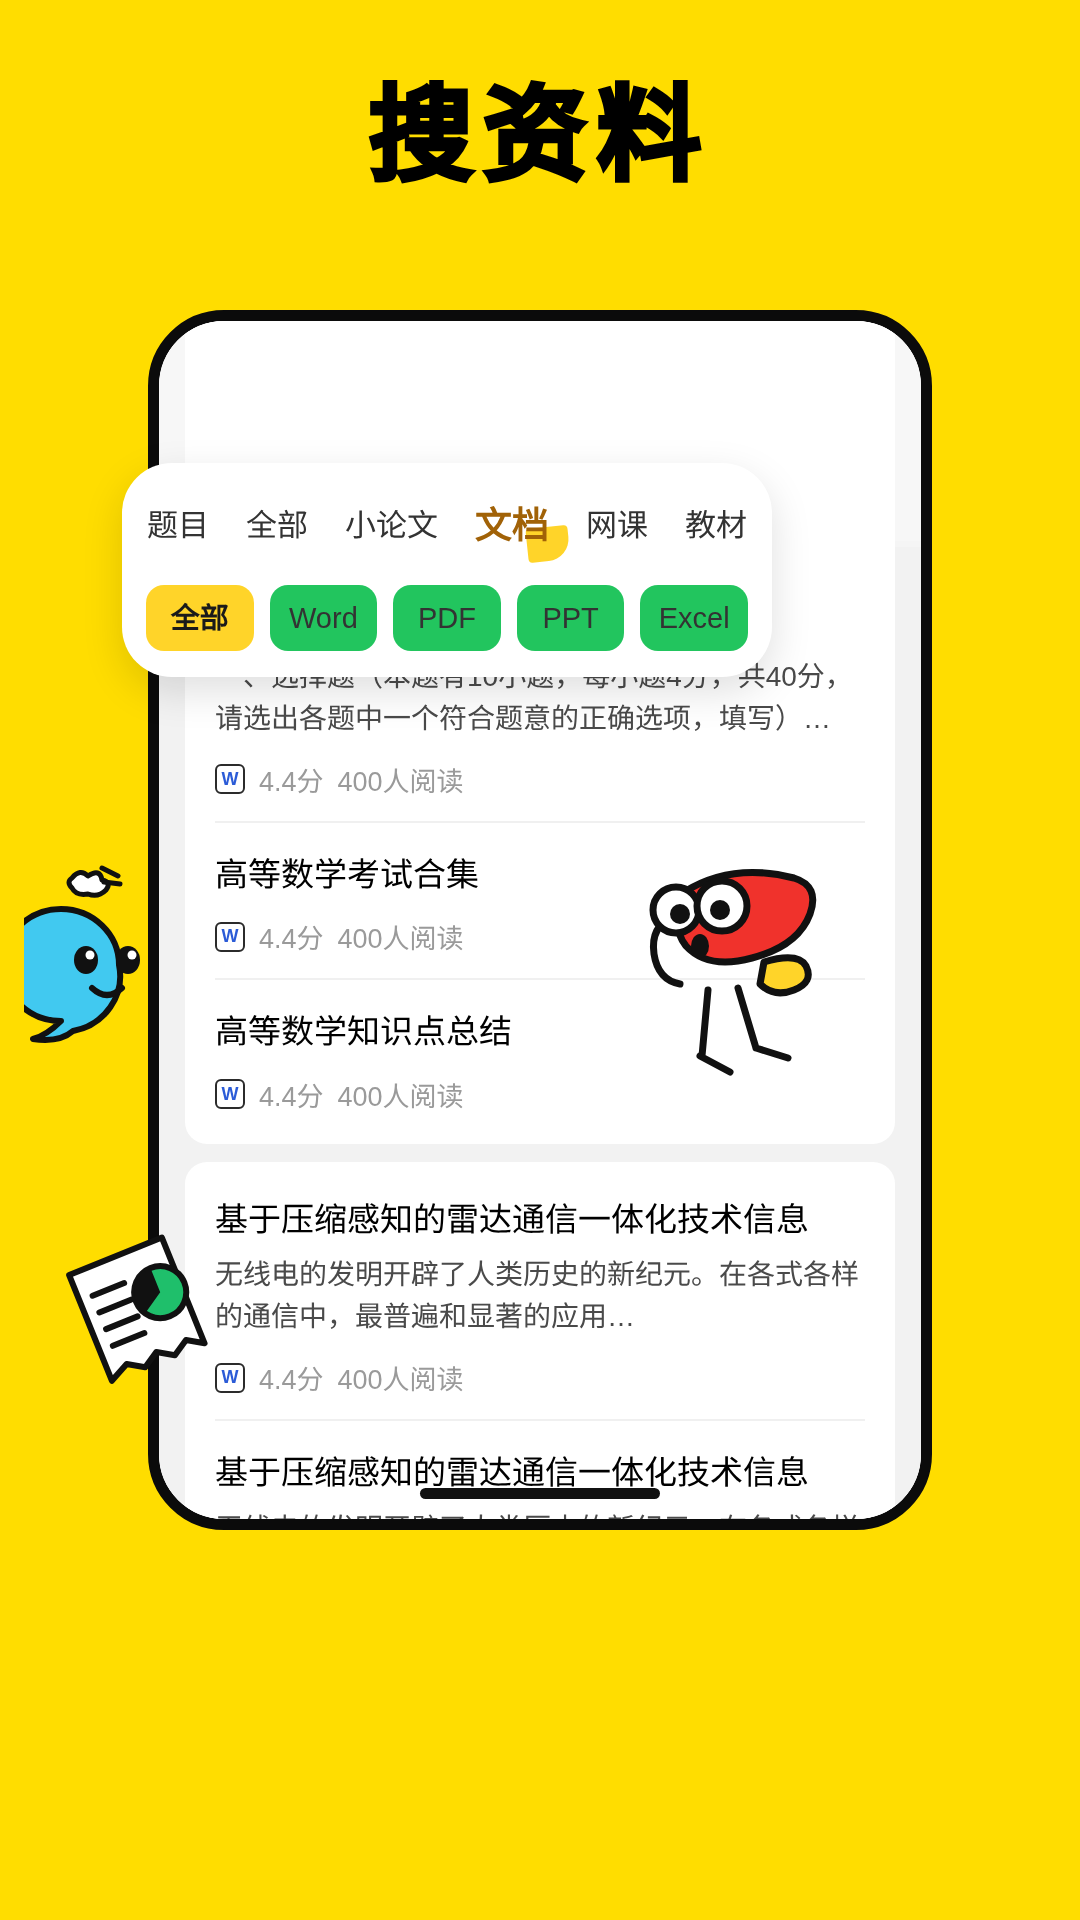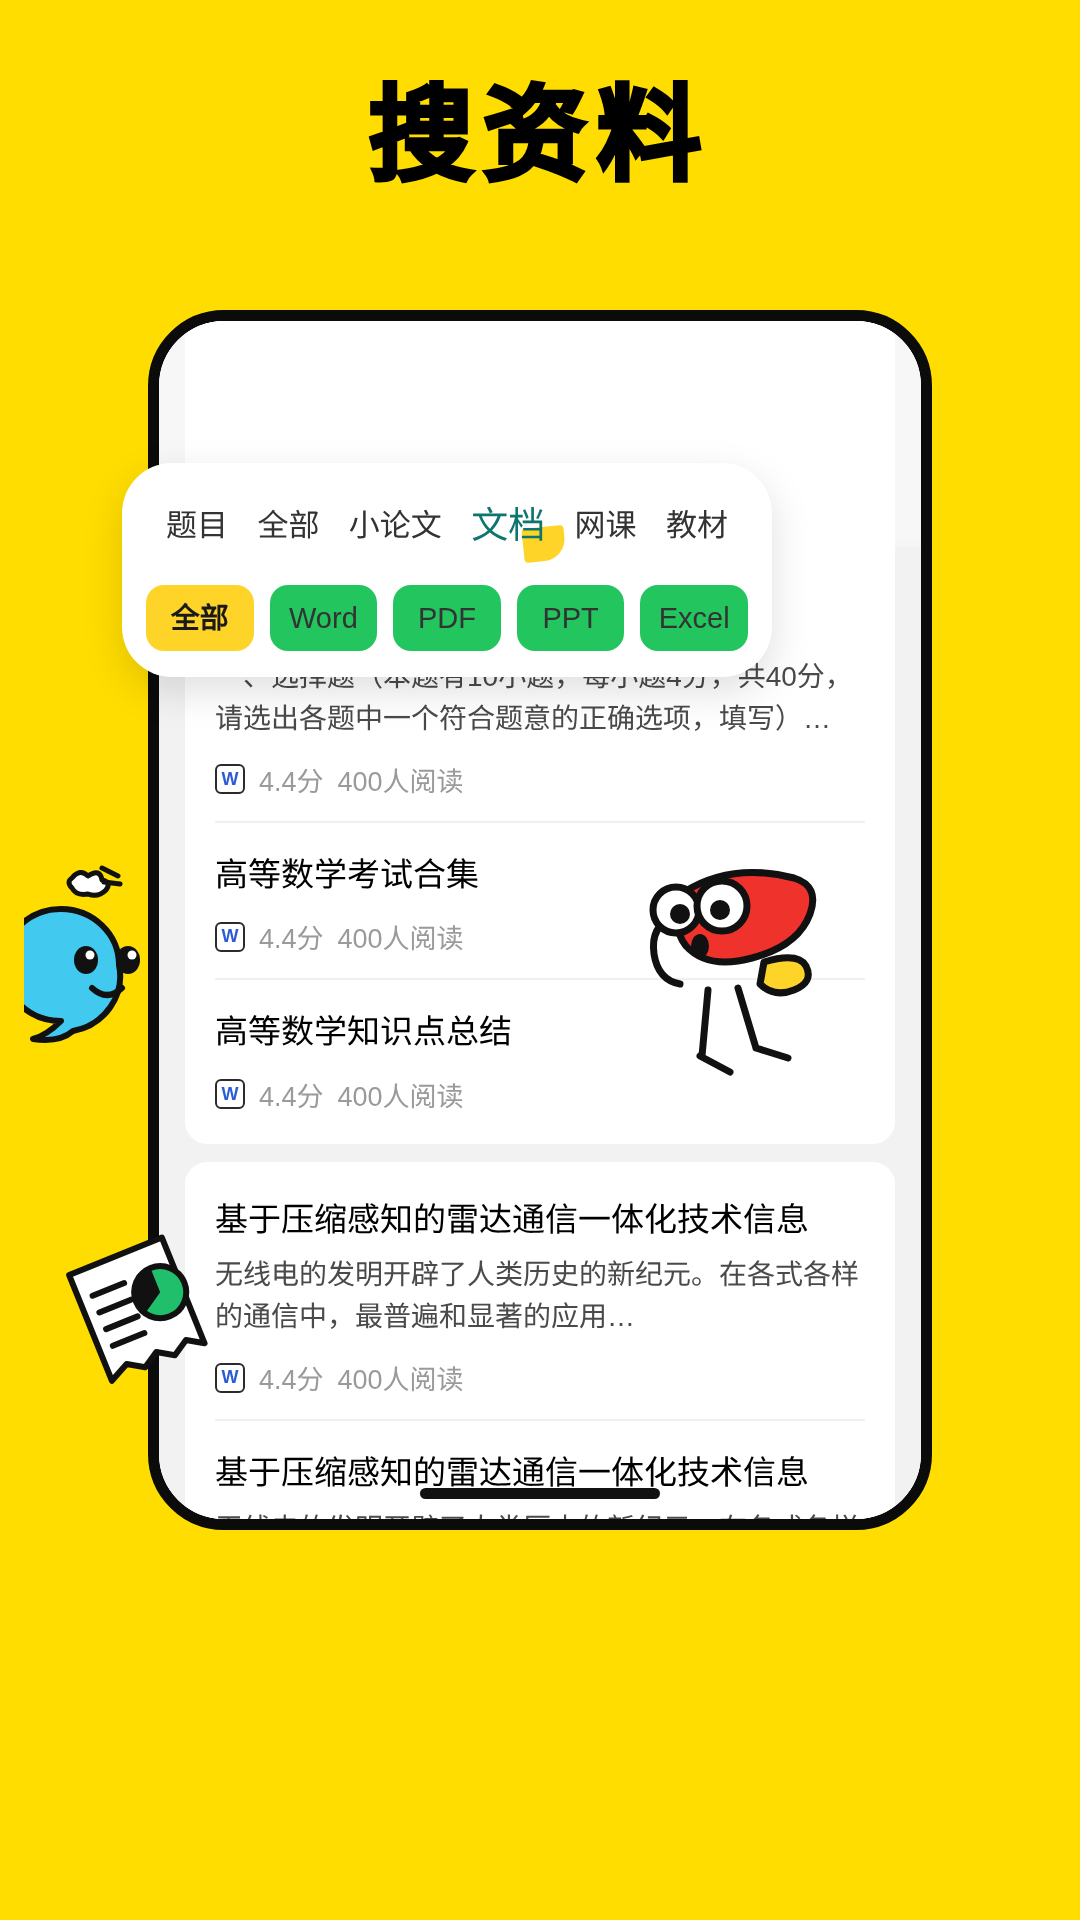--- a/index.html
+++ b/index.html
@@ -136,35 +136,35 @@
     top: 463px;
     width: 650px;
     background: #ffffff;
     border-radius: 50px;
     box-shadow: 0 14px 40px rgba(0,0,0,0.13);
     padding: 26px 0 26px 0;
     z-index: 6;
   }
   .tabs {
     display: flex; align-items: center;
-    padding: 0 40px;
+    padding: 0 21px;
     gap: 0;
     justify-content: space-between;
   }
   .tab {
     font-size: 31px;
     color: #333333;
     position: relative;
     padding: 6px 4px;
     white-space: nowrap;
   }
   .tab.active {
     font-size: 37px;
-    font-weight: 400;
-    color: #0f766e;
+    font-weight: 700;
+    color: #a16207;
   }
   .tab.active::after {
     content:'';
     position: absolute;
     right: -16px; bottom: -6px;
     width: 42px; height: 34px;
     background: #FFD429;
     border-radius: 4px 4px 22px 4px;
     transform: rotate(-6deg);
     z-index: -1;

